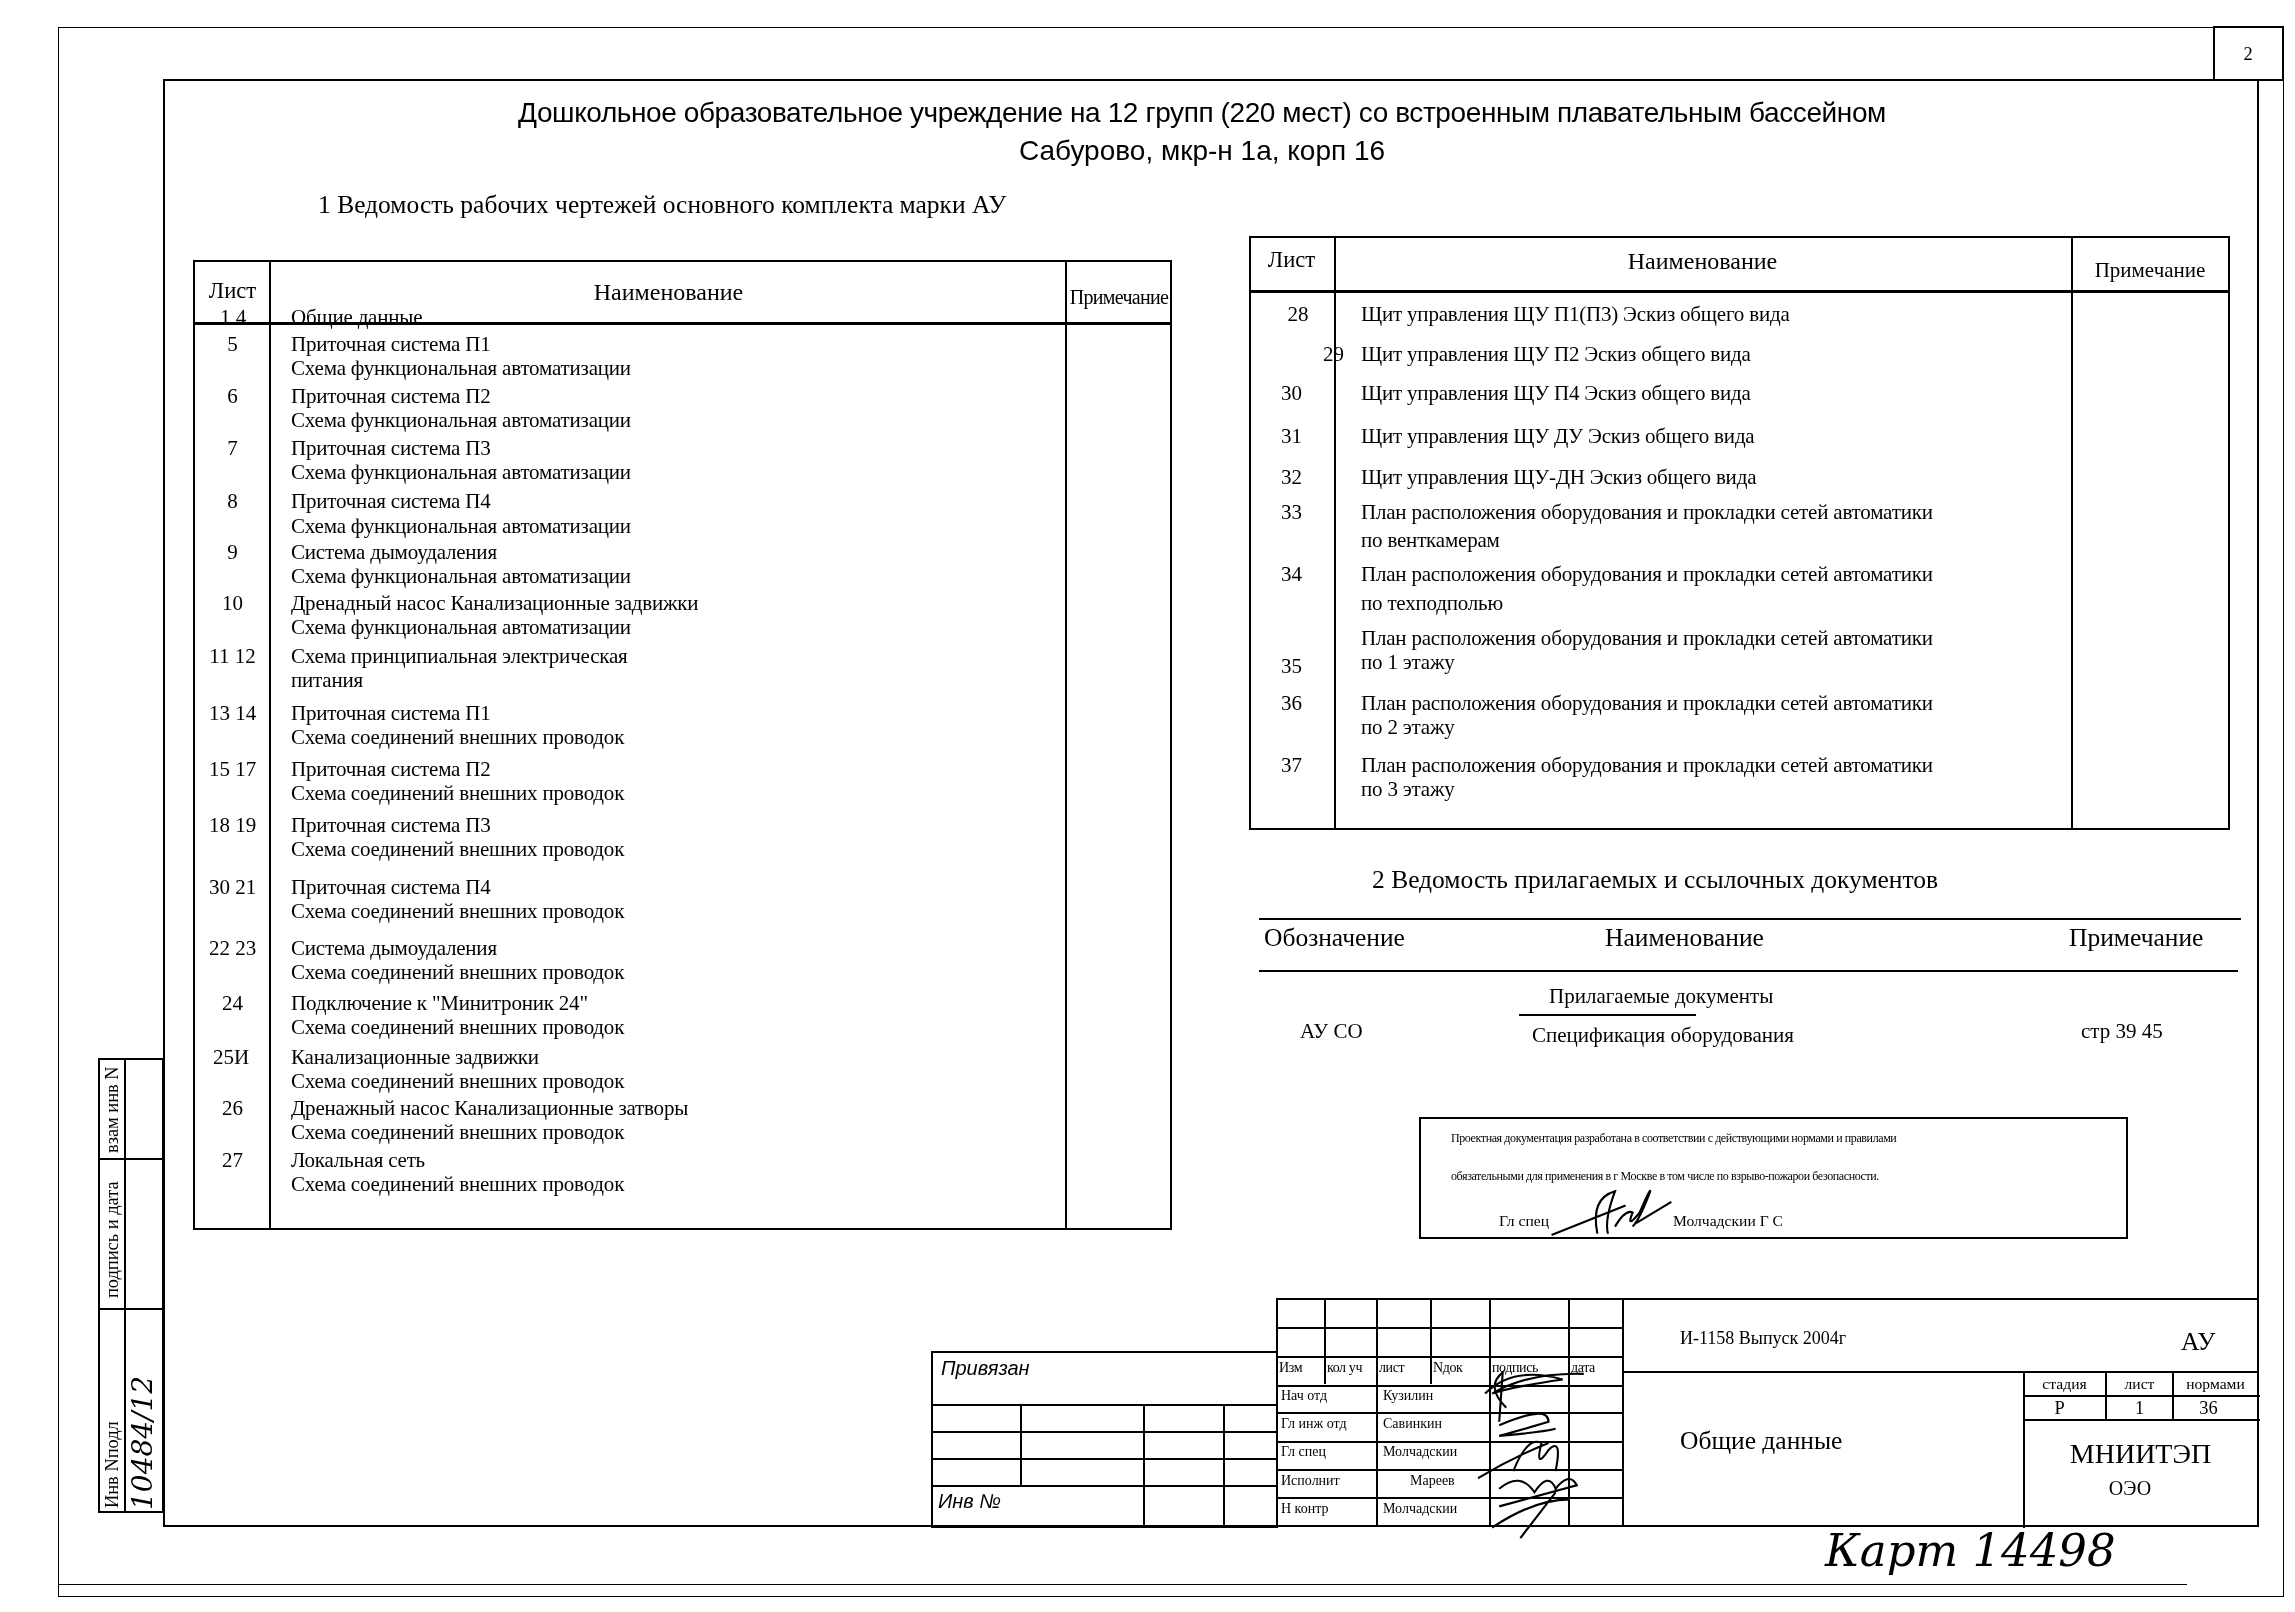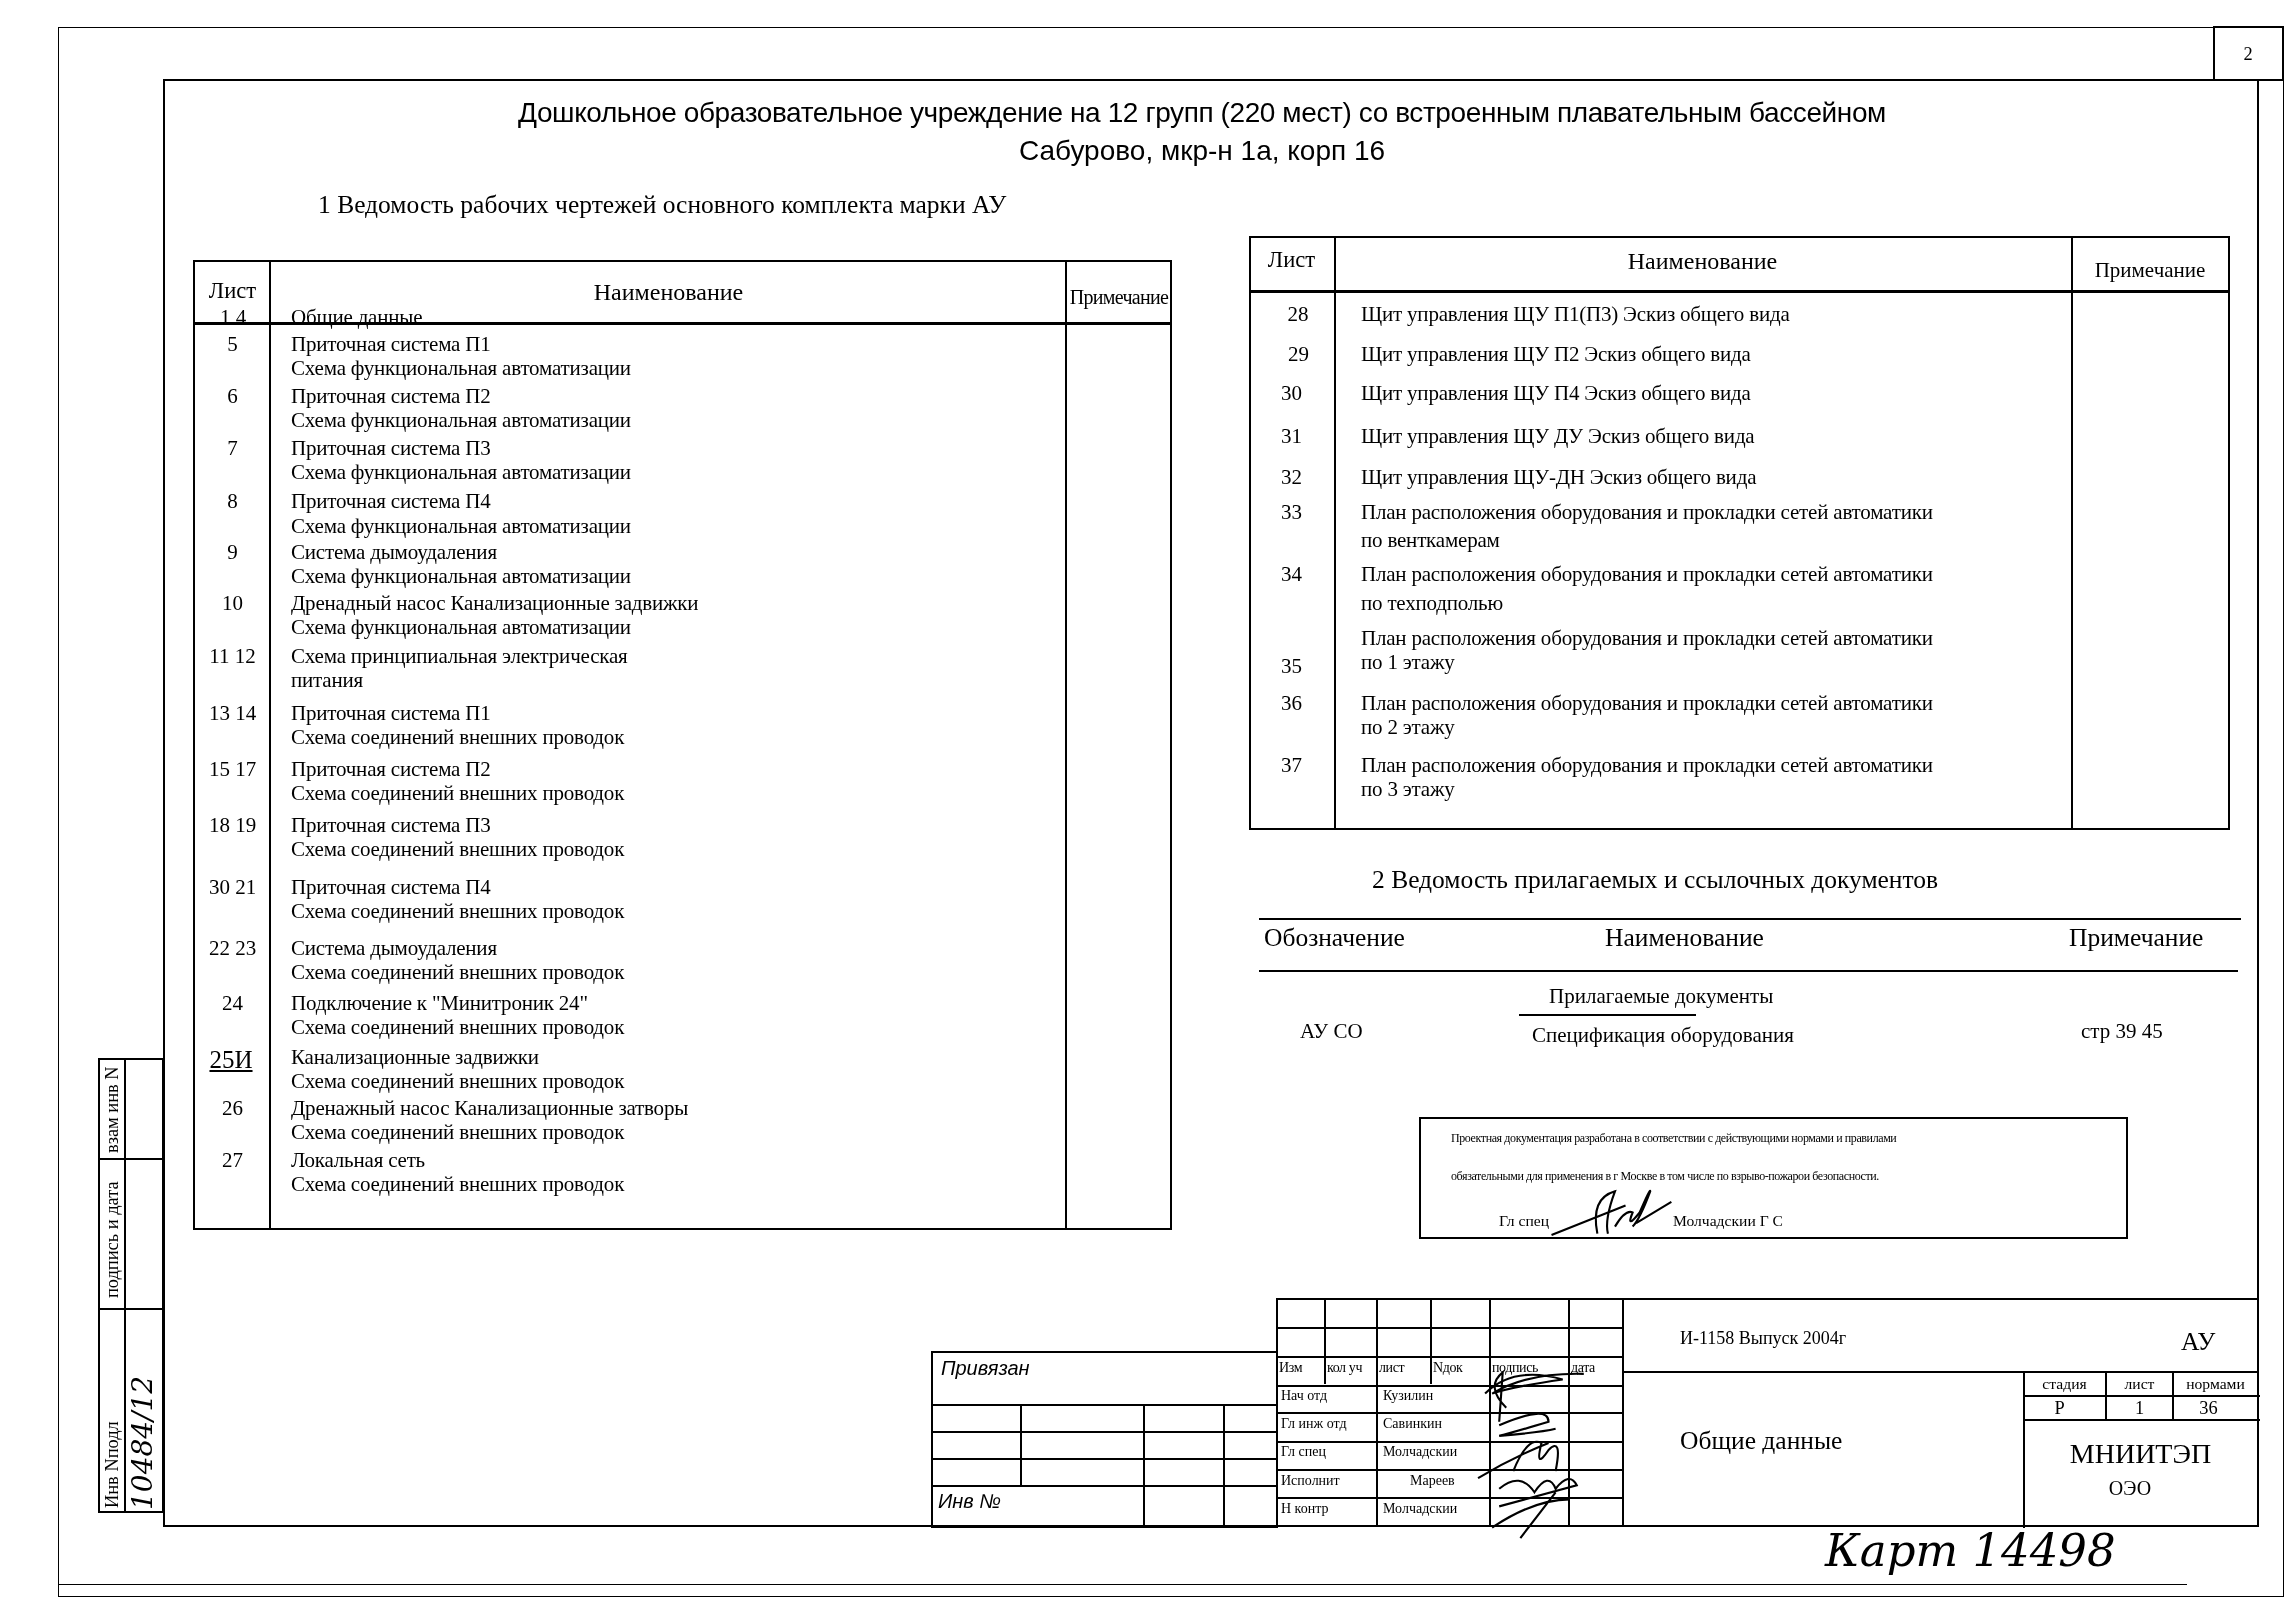--- a/index.html
+++ b/index.html
@@ -75,21 +75,21 @@
     <div class="t serif" style="left:291px;top:839px;font-size:21px;letter-spacing:-0.2px;">Схема соединений внешних проводок</div>
     <div class="t serif center" style="left:195px;width:75px;top:877px;font-size:21px;">30  21</div>
     <div class="t serif" style="left:291px;top:877px;font-size:21px;letter-spacing:-0.2px;">Приточная система П4</div>
     <div class="t serif" style="left:291px;top:901px;font-size:21px;letter-spacing:-0.2px;">Схема соединений внешних проводок</div>
     <div class="t serif center" style="left:195px;width:75px;top:938px;font-size:21px;">22  23</div>
     <div class="t serif" style="left:291px;top:938px;font-size:21px;letter-spacing:-0.2px;">Система дымоудаления</div>
     <div class="t serif" style="left:291px;top:962px;font-size:21px;letter-spacing:-0.2px;">Схема соединений внешних проводок</div>
     <div class="t serif center" style="left:195px;width:75px;top:993px;font-size:21px;">24</div>
     <div class="t serif" style="left:291px;top:993px;font-size:21px;letter-spacing:-0.2px;">Подключение к "Минитроник 24"</div>
     <div class="t serif" style="left:291px;top:1017px;font-size:21px;letter-spacing:-0.2px;">Схема соединений внешних проводок</div>
-    <div class="t serif center" style="left:195px;width:72px;top:1047px;font-size:25px;text-decoration:underline;">25И</div>
+    <div class="t serif center" style="left:195px;width:72px;top:1047px;font-size:21px;">25И</div>
     <div class="t serif" style="left:291px;top:1047px;font-size:21px;letter-spacing:-0.2px;">Канализационные задвижки</div>
     <div class="t serif" style="left:291px;top:1071px;font-size:21px;letter-spacing:-0.2px;">Схема соединений внешних проводок</div>
     <div class="t serif center" style="left:195px;width:75px;top:1098px;font-size:21px;">26</div>
     <div class="t serif" style="left:291px;top:1098px;font-size:21px;letter-spacing:-0.2px;">Дренажный насос  Канализационные затворы</div>
     <div class="t serif" style="left:291px;top:1122px;font-size:21px;letter-spacing:-0.2px;">Схема соединений внешних проводок</div>
     <div class="t serif center" style="left:195px;width:75px;top:1150px;font-size:21px;">27</div>
     <div class="t serif" style="left:291px;top:1150px;font-size:21px;letter-spacing:-0.2px;">Локальная сеть</div>
     <div class="t serif" style="left:291px;top:1174px;font-size:21px;letter-spacing:-0.2px;">Схема соединений внешних проводок</div>
   </div>
 
@@ -97,21 +97,21 @@
 <div class="hl" style="left:1249px;top:290px;width:981px;border-top-width:3.5px;"></div>
 <div class="vl" style="left:1334px;top:236px;height:594px;"></div>
 <div class="vl" style="left:2071px;top:236px;height:594px;"></div>
 <div class="t serif center" style="left:1250px;width:83px;top:249px;font-size:22.6px;">Лист</div>
 <div class="t serif center" style="left:1335px;width:735px;top:249px;font-size:24px;">Наименование</div>
 <div class="t serif center" style="left:2072px;width:156px;top:260px;font-size:21px;">Примечание</div>
 
 <div id="right-rows">
     <div class="t serif center" style="left:1250px;width:96px;top:304px;font-size:21px;">28</div>
     <div class="t serif" style="left:1361px;top:304px;font-size:21px;letter-spacing:-0.2px;">Щит управления ЩУ П1(П3)  Эскиз общего вида</div>
-    <div class="t serif center" style="left:1250px;width:97px;top:344px;font-size:21px;">29</div>
+    <div class="t serif center" style="left:1285px;width:97px;top:344px;font-size:21px;">29</div>
     <div class="t serif" style="left:1361px;top:344px;font-size:21px;letter-spacing:-0.2px;">Щит управления ЩУ П2  Эскиз общего вида</div>
     <div class="t serif center" style="left:1250px;width:83px;top:383px;font-size:21px;">30</div>
     <div class="t serif" style="left:1361px;top:383px;font-size:21px;letter-spacing:-0.2px;">Щит управления ЩУ П4  Эскиз общего вида</div>
     <div class="t serif center" style="left:1250px;width:83px;top:426px;font-size:21px;">31</div>
     <div class="t serif" style="left:1361px;top:426px;font-size:21px;letter-spacing:-0.2px;">Щит управления ЩУ ДУ  Эскиз общего вида</div>
     <div class="t serif center" style="left:1250px;width:83px;top:467px;font-size:21px;">32</div>
     <div class="t serif" style="left:1361px;top:467px;font-size:21px;letter-spacing:-0.2px;">Щит управления ЩУ-ДН  Эскиз общего вида</div>
     <div class="t serif center" style="left:1250px;width:83px;top:502px;font-size:21px;">33</div>
     <div class="t serif" style="left:1361px;top:502px;font-size:21px;letter-spacing:-0.2px;">План расположения оборудования и прокладки сетей автоматики</div>
     <div class="t serif" style="left:1361px;top:530px;font-size:21px;letter-spacing:-0.2px;">по венткамерам</div>

